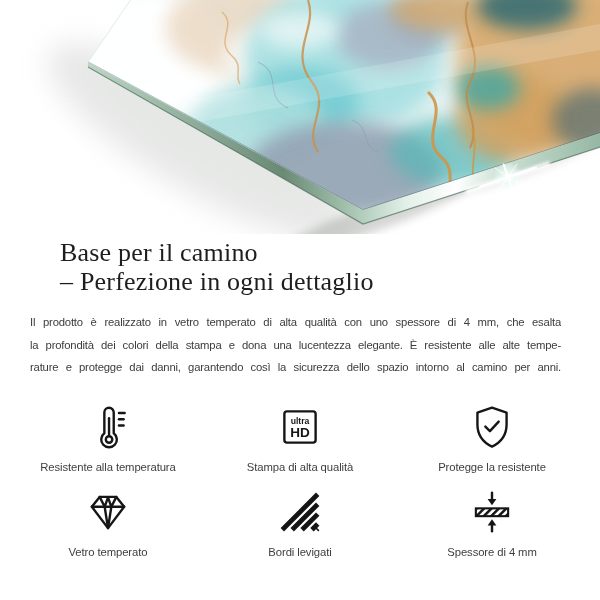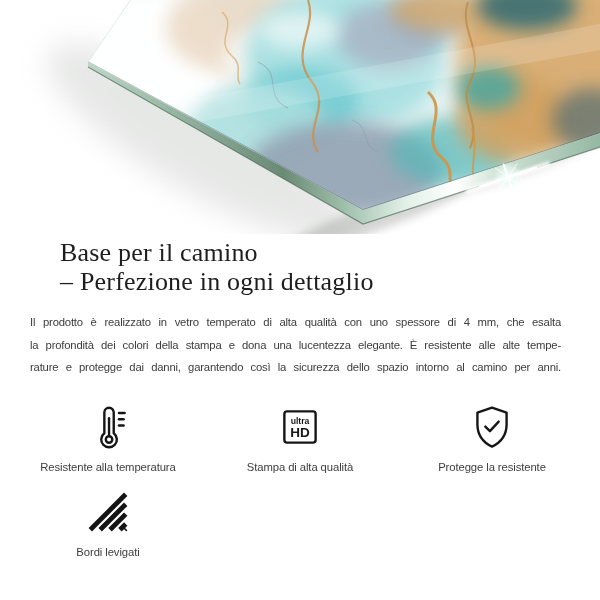--- a/index.html
+++ b/index.html
@@ -157,28 +157,53 @@
   </div>
 
   <div class="feature">
     <svg class="ficon" viewBox="0 0 48 48">
       <path class="ic" d="M24,5.5 L38,10.2 V21.5 C38,31.8 32.4,38.7 24,42.8 C15.6,38.7 10,31.8 10,21.5 V10.2 Z"></path>
       <path class="ic" d="M17.6,23.6 L22,28 L30.4,18.8"></path>
     </svg>
     <div class="flabel">Protegge la resistente</div>
   </div>
 
+  <div class="feature">
+    <svg class="ficon" viewBox="0 0 48 48">
+      <path class="ic" stroke-width="2.1" d="M8.5,19 L16,9.5 L32,9.5 L39.5,19 L24,39.5 Z"></path>
+      <path class="ic" stroke-width="1.9" d="M8.5,19 L39.5,19"></path>
+      <path class="ic" stroke-width="1.9" d="M16,9.5 L20.8,19 L24,10 L27.2,19 L32,9.5"></path>
+      <path class="ic" stroke-width="1.9" d="M20.8,19 L24,39.5 M27.2,19 L24,39.5"></path>
+    </svg>
+    <div class="flabel">Vetro temperato</div>
+  </div>
 
   <div class="feature">
     <svg class="ficon" viewBox="0 0 48 48">
       <g stroke="#141414" stroke-width="4.6" fill="none">
         <line x1="7" y1="41" x2="41" y2="7"></line>
         <line x1="16.5" y1="41" x2="41" y2="16.5"></line>
         <line x1="26" y1="41" x2="41" y2="26"></line>
         <line x1="35.5" y1="41" x2="41" y2="35.5"></line>
         <line x1="40" y1="41" x2="41" y2="40"></line>
       </g>
     </svg>
     <div class="flabel">Bordi levigati</div>
   </div>
 
+  <div class="feature">
+    <svg class="ficon" viewBox="0 0 48 48">
+      <defs>
+        <pattern id="hatch" width="5" height="5" patternUnits="userSpaceOnUse" patternTransform="rotate(45)">
+          <rect width="5" height="5" fill="#ffffff"></rect>
+          <rect width="2.4" height="5" fill="#141414"></rect>
+        </pattern>
+      </defs>
+      <rect x="8.5" y="20.5" width="31" height="7.5" fill="url(#hatch)" stroke="#141414" stroke-width="2"></rect>
+      <line class="ic" x1="24" y1="5.5" x2="24" y2="12" stroke-width="2.6"></line>
+      <path class="ic-fill" d="M19.8,11.5 L28.2,11.5 L24,17.6 Z"></path>
+      <line class="ic" x1="24" y1="42.5" x2="24" y2="36" stroke-width="2.6"></line>
+      <path class="ic-fill" d="M19.8,37 L28.2,37 L24,30.9 Z"></path>
+    </svg>
+    <div class="flabel">Spessore di 4 mm</div>
+  </div>
 
 </div>
 
 </body></html>

